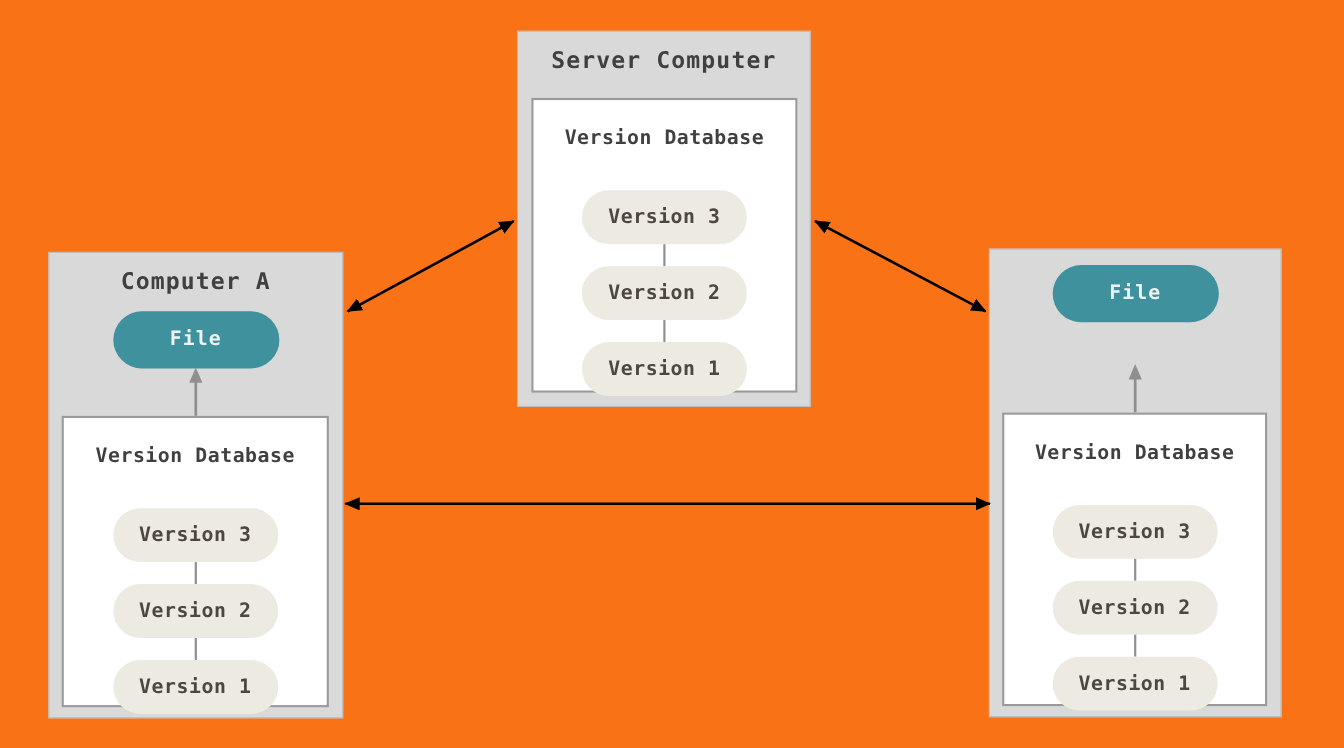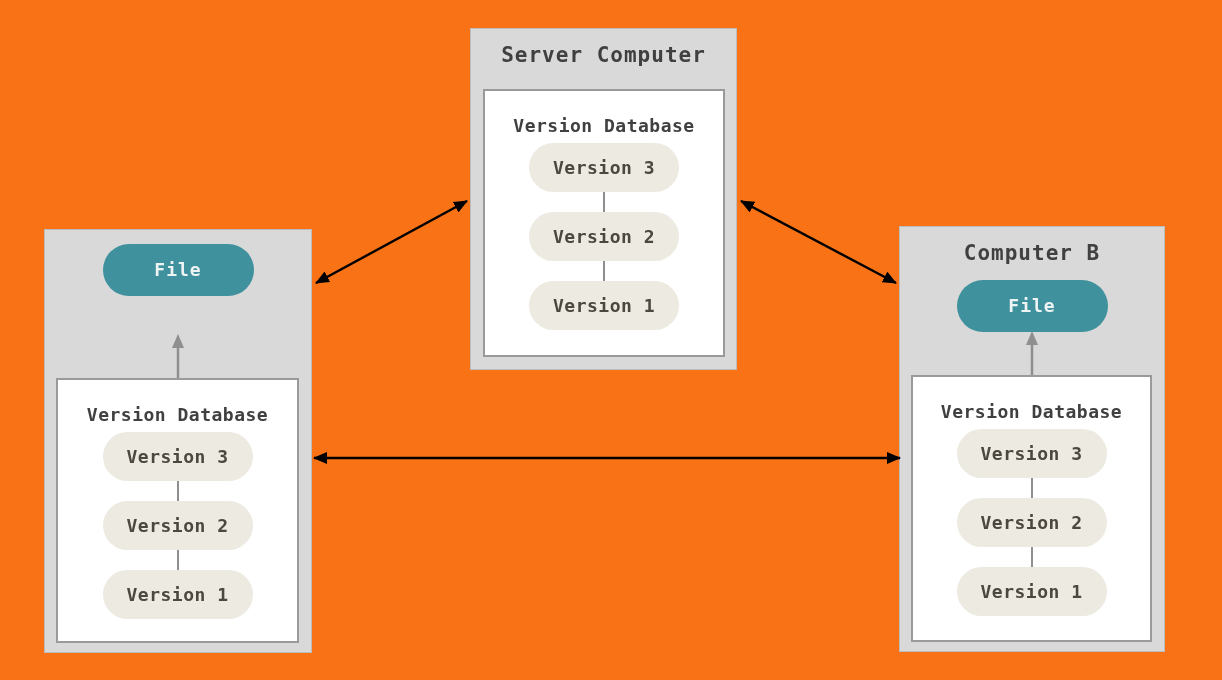--- a/index.html
+++ b/index.html
@@ -71,21 +71,21 @@
     height: 49px;
     margin: 0 auto;
     background: var(--pill_fill, #eceae1);
     border-radius: 25px;
     line-height: 49px;
     font-size: 18px;
     font-weight: bold;
     color: var(--pill_text, #4c473f);
     letter-spacing: 0.5px;
   }
-  .version-pill.first { margin-top: 6px; }
+  .version-pill.first { margin-top: 36px; }
   .version-link {
     width: 2px;
     height: 20px;
     margin: 0 auto;
     background: var(--arrow_gray, #8f8f8f);
   }
   .arrows-overlay {
     position: absolute;
     left: 0;
     top: 0;
@@ -105,37 +105,37 @@
       <div class="db-title">Version Database</div>
       <div class="version-pill first">Version 3</div>
       <div class="version-link"></div>
       <div class="version-pill">Version 2</div>
       <div class="version-link"></div>
       <div class="version-pill">Version 1</div>
     </div>
   </div>
 
   <div class="machine" style="left:44px; top:229px; width:268px; height:424px;">
+    <div class="machine-title">Computer A</div>
     <div class="file-pill">File</div>
     <svg class="file-arrow" viewBox="0 0 14 46">
       <line x1="7" y1="12" x2="7" y2="46" stroke="#8f8f8f" stroke-width="2.5"></line>
       <path d="M7 0 L13 14 L1 14 Z" fill="#8f8f8f"></path>
     </svg>
     <div class="db db-client">
       <div class="db-title">Version Database</div>
       <div class="version-pill first">Version 3</div>
       <div class="version-link"></div>
       <div class="version-pill">Version 2</div>
       <div class="version-link"></div>
       <div class="version-pill">Version 1</div>
     </div>
   </div>
 
   <div class="machine" style="left:899px; top:226px; width:266px; height:426px;">
-    <div class="machine-title">Computer B</div>
     <div class="file-pill">File</div>
     <svg class="file-arrow" viewBox="0 0 14 46">
       <line x1="7" y1="12" x2="7" y2="46" stroke="#8f8f8f" stroke-width="2.5"></line>
       <path d="M7 0 L13 14 L1 14 Z" fill="#8f8f8f"></path>
     </svg>
     <div class="db db-client">
       <div class="db-title">Version Database</div>
       <div class="version-pill first">Version 3</div>
       <div class="version-link"></div>
       <div class="version-pill">Version 2</div>

